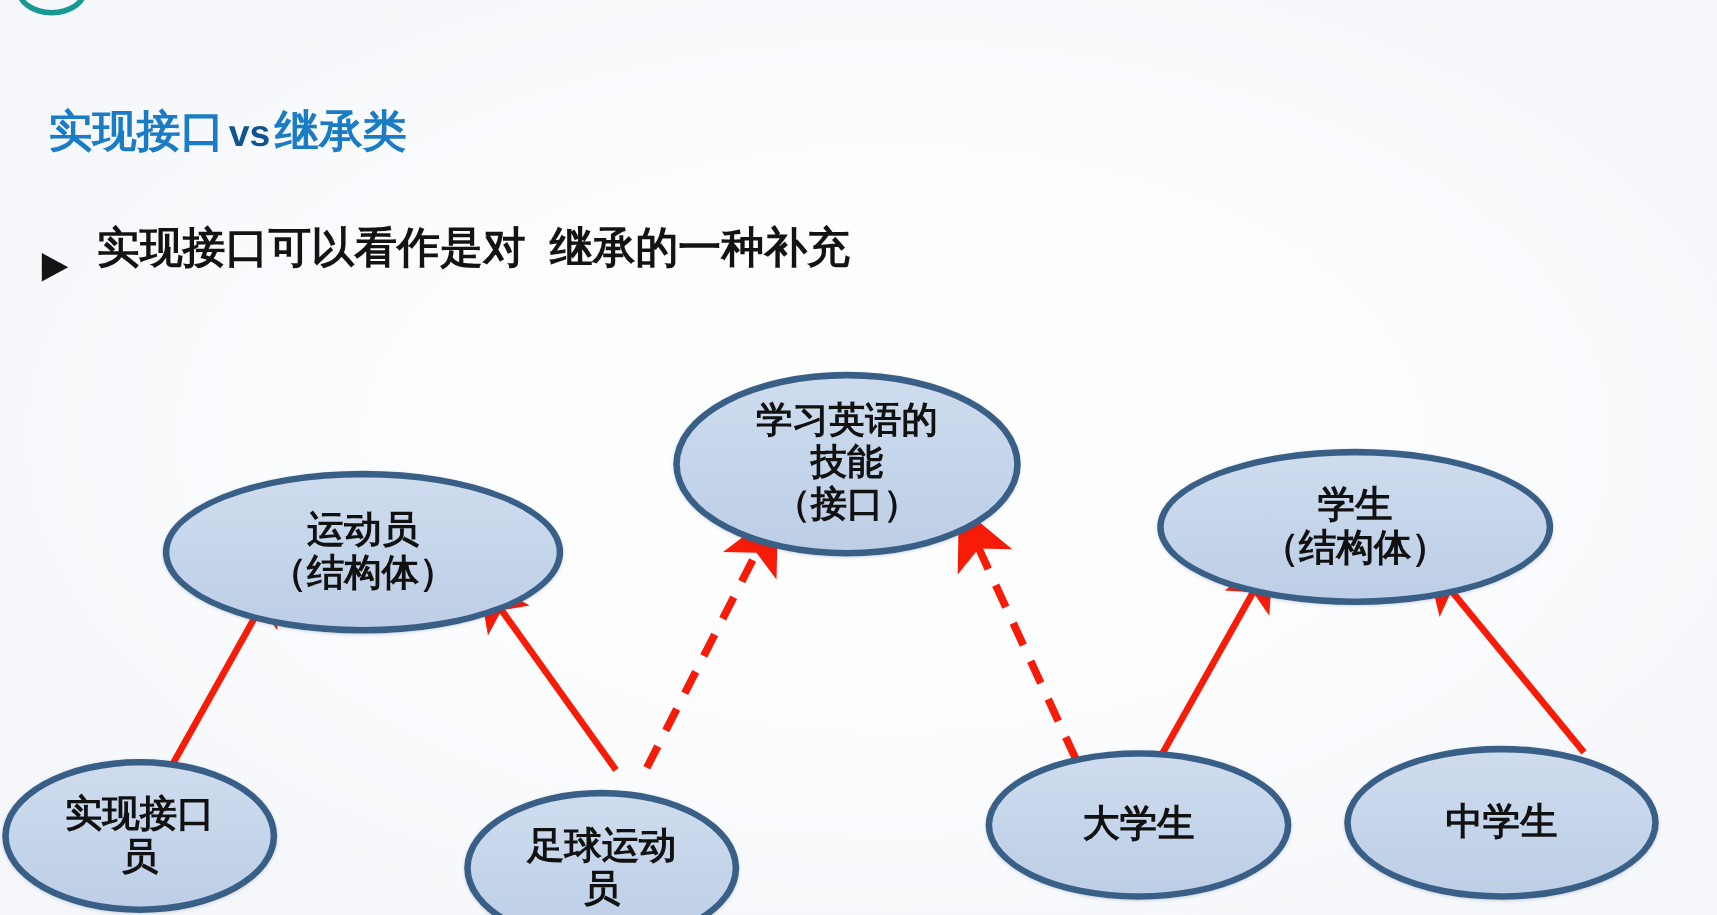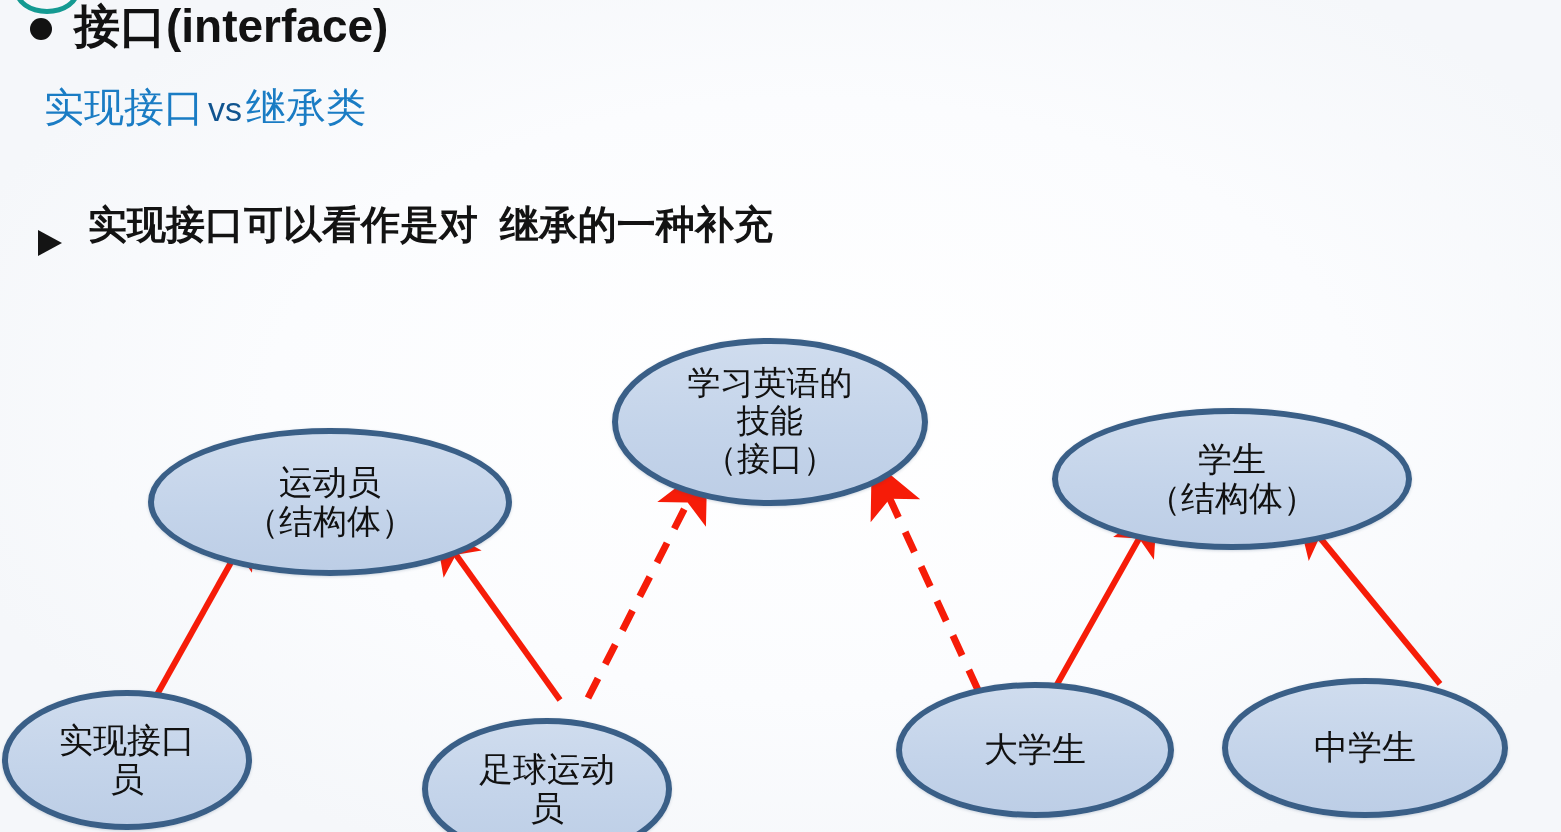--- a/index.html
+++ b/index.html
@@ -58,24 +58,24 @@
     font-weight: bold;
     color: #121212;
     letter-spacing: 0px;
     white-space: nowrap;
     line-height: 1.05;
   }
 
   .subtitle {
     position: absolute;
     left: 44px;
-    top: 80px;
+    top: 92px;
     font-family: "Liberation Sans", "DejaVu Sans", sans-serif;
     font-size: 40px;
-    font-weight: normal;
+    font-weight: bold;
     color: #1a7cc4;
     white-space: nowrap;
     text-align: right;
   }
   .subtitle .vs {
     color: #10548f;
     font-size: 34px;
     padding: 0 4px;
   }
 
@@ -124,34 +124,31 @@
     align-items: center;
     justify-content: center;
     text-align: center;
     color: #111111;
     font-family: "Liberation Serif", "DejaVu Serif", serif;
     font-size: 34px;
     line-height: 1.15;
     box-shadow: 0 1px 3px rgba(40,70,105,0.20);
     z-index: 2;
     white-space: pre-line;
+    font-weight: bold;
   }
   .node.small-text { font-size: 33px; }
 </style>
 </head>
 <body>
 
 <div class="slide">
 
   <div class="teal-arc"></div>
 
-  <div class="bullet-row">
-    <div class="dot-bullet"></div>
-    <div class="title-text">接口(interface)</div>
-  </div>
 
   <div class="subtitle">
     <span>实现接口</span><span class="vs">vs</span><span>继承类</span>
   </div>
 
   <div class="arrow-row">
     <div class="tri-bullet"></div>
     <div class="arrow-text">实现接口可以看作是对  继承的一种补充</div>
   </div>
 

